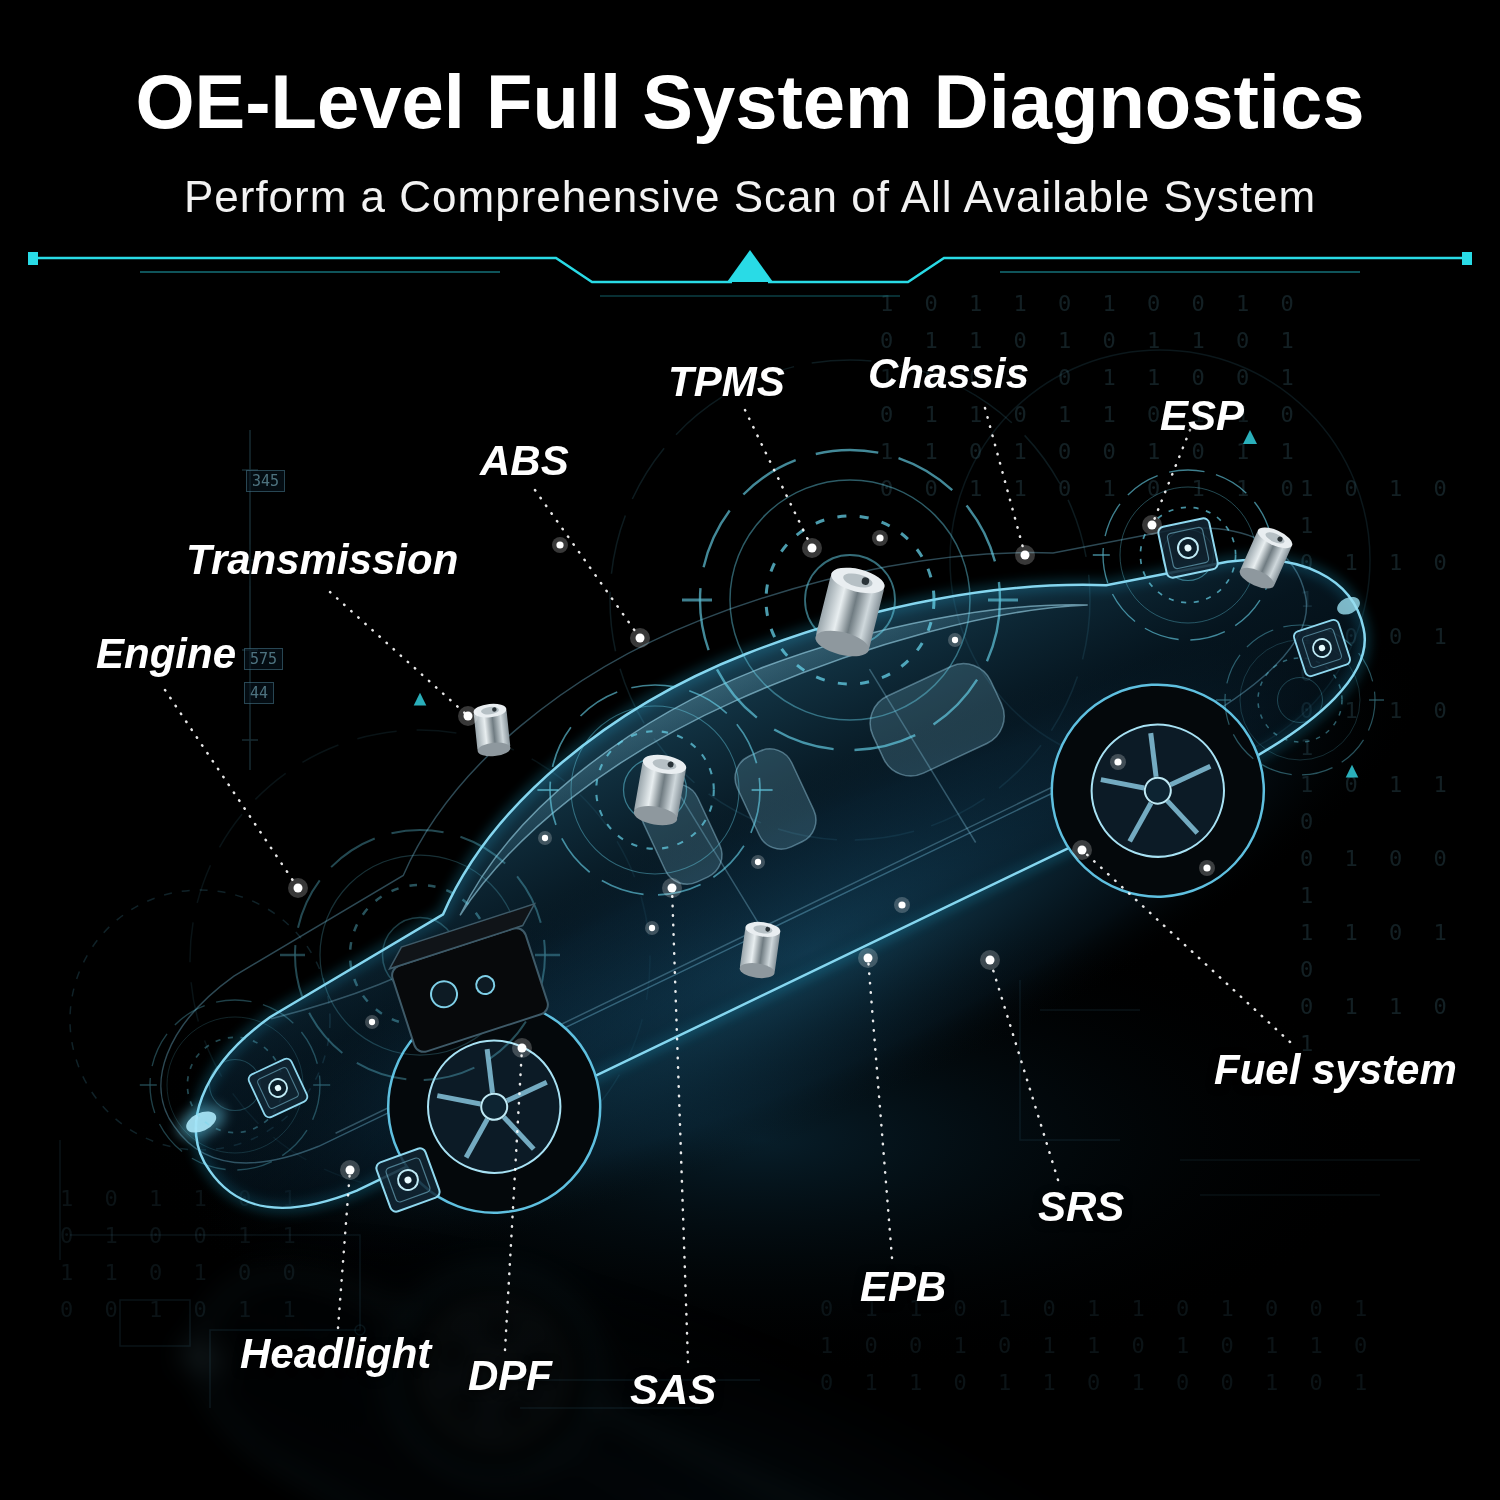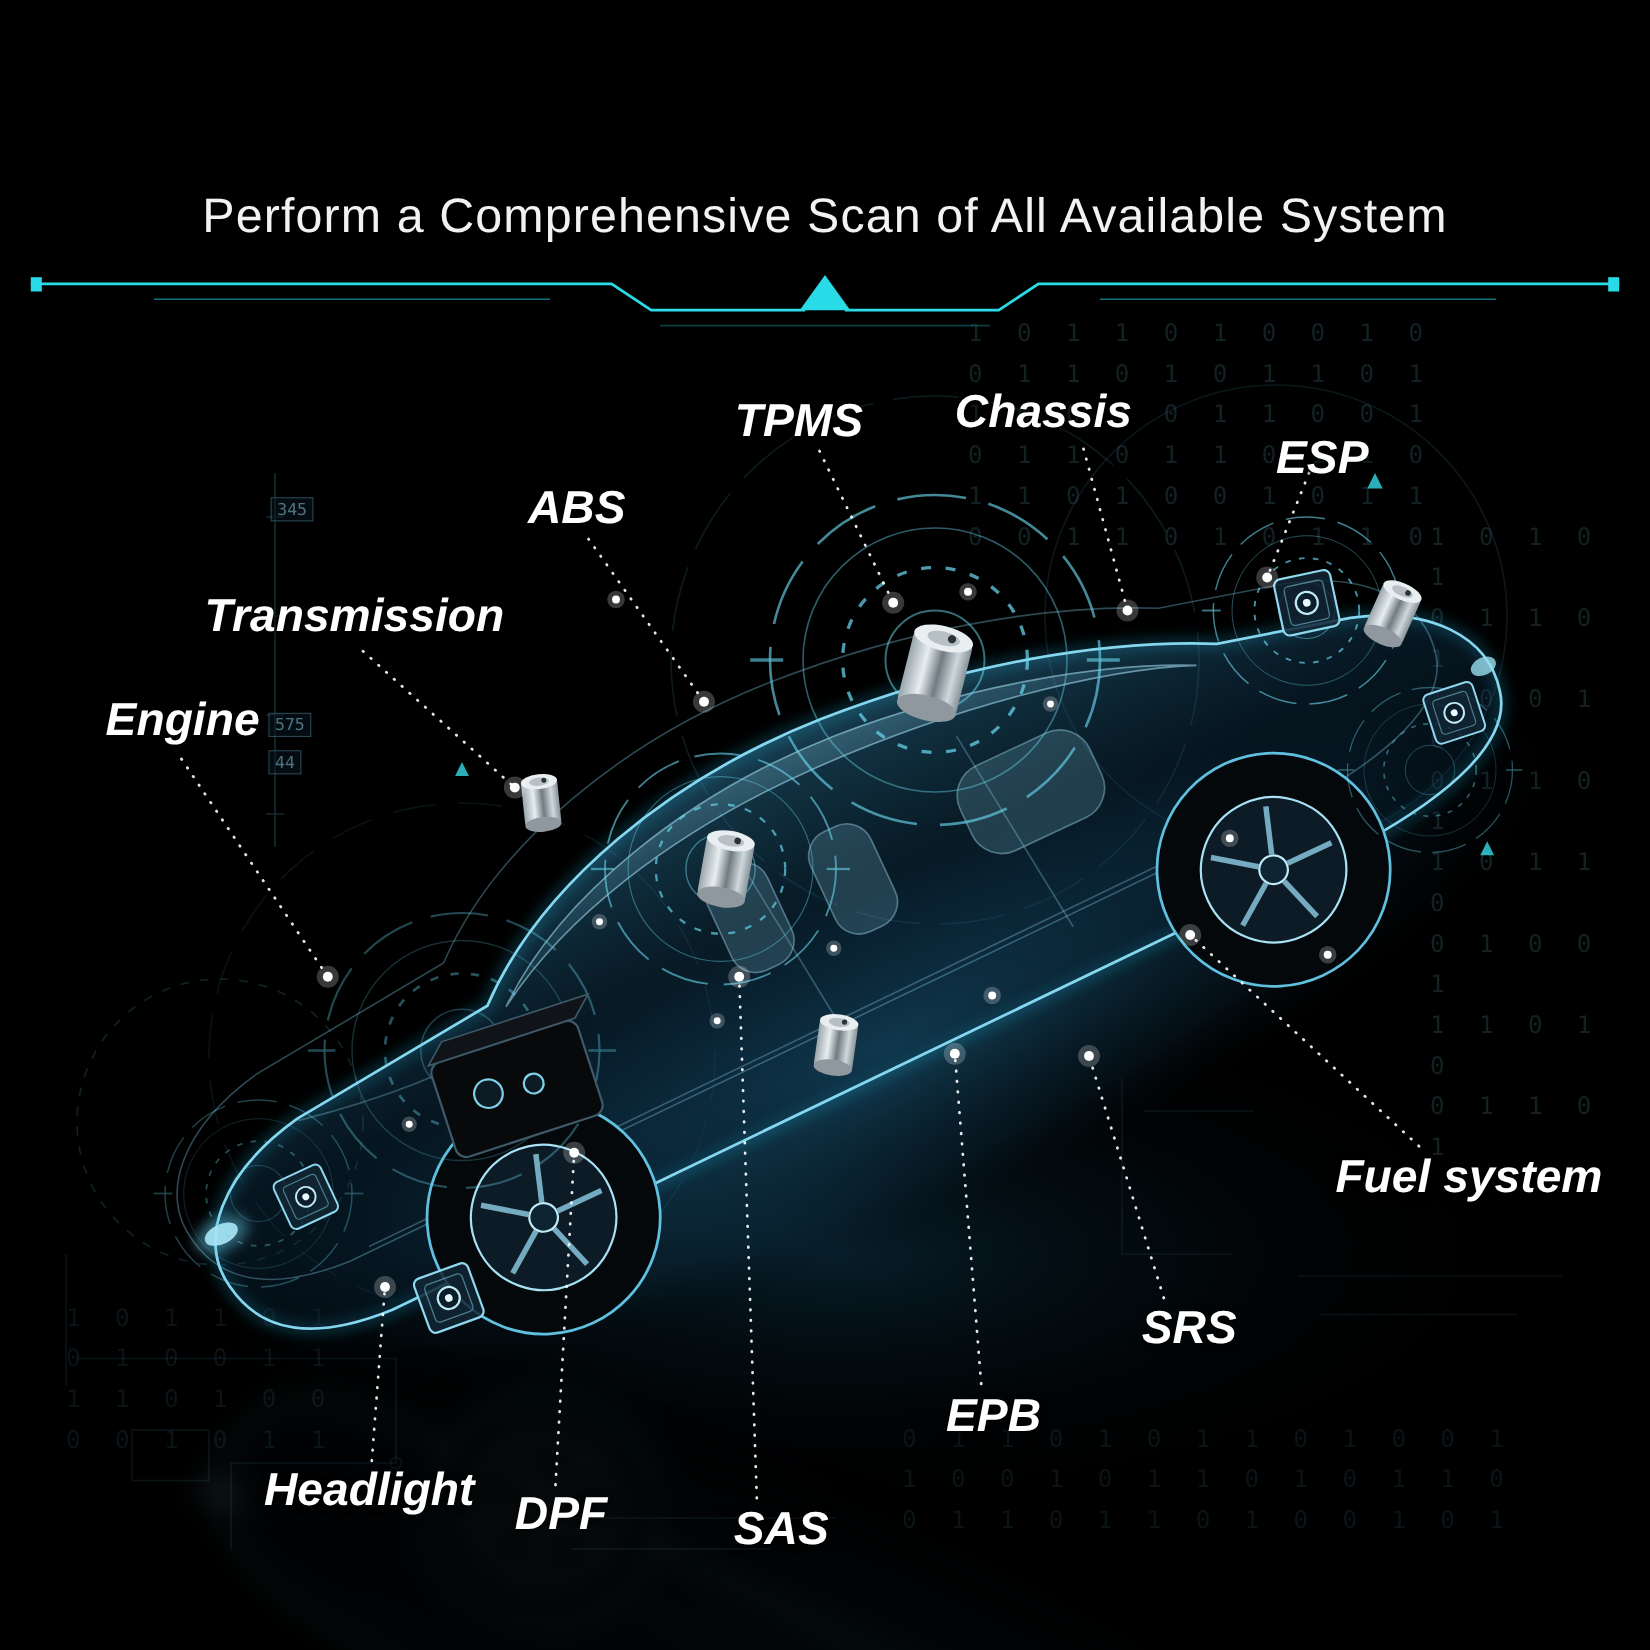--- a/index.html
+++ b/index.html
@@ -281,32 +281,33 @@
       <path d="M768 282 H 908 L 944 258 H 1472" fill="none" stroke="#29dbe6" stroke-width="2.5"></path>
       <path d="M140 272 H 500" stroke="rgba(25,140,150,0.8)" stroke-width="1.5"></path>
       <path d="M1000 272 H 1360" stroke="rgba(25,140,150,0.8)" stroke-width="1.5"></path>
       <path d="M600 296 H 900" stroke="rgba(25,140,150,0.45)" stroke-width="1.5"></path>
       <rect x="28" y="252" width="10" height="13" fill="#29dbe6"></rect>
       <rect x="1462" y="252" width="10" height="13" fill="#29dbe6"></rect>
       <path d="M750 250 L 773 282 H 727 Z" fill="#29dbe6"></path>
     </g>
   </svg>
 
+  <div class="title">OE-Level Full System Diagnostics</div>
   <div class="subtitle">Perform a Comprehensive Scan of All Available System</div>
 
   <div class="sys-label" style="left:668px; top:358px;">TPMS</div>
   <div class="sys-label" style="left:868px; top:350px;">Chassis</div>
   <div class="sys-label" style="left:1160px; top:392px;">ESP</div>
   <div class="sys-label" style="left:480px; top:437px;">ABS</div>
   <div class="sys-label" style="left:186px; top:536px;">Transmission</div>
   <div class="sys-label" style="left:96px; top:630px;">Engine</div>
   <div class="sys-label" style="left:1214px; top:1046px;">Fuel system</div>
   <div class="sys-label" style="left:1038px; top:1183px;">SRS</div>
   <div class="sys-label" style="left:860px; top:1263px;">EPB</div>
   <div class="sys-label" style="left:240px; top:1330px;">Headlight</div>
   <div class="sys-label" style="left:468px; top:1352px;">DPF</div>
-  <div class="sys-label" style="left:667px; top:1366px;">SAS</div>
-
-  <div class="marker" style="left:246px; top:452px;text-align:right;">345</div>
+  <div class="sys-label" style="left:630px; top:1366px;">SAS</div>
+
+  <div class="marker" style="left:246px; top:470px;text-align:right;">345</div>
   <div class="marker" style="left:244px; top:648px;">575</div>
   <div class="marker" style="left:244px; top:682px;">44</div>
 
 </div>
 
 </body></html>

